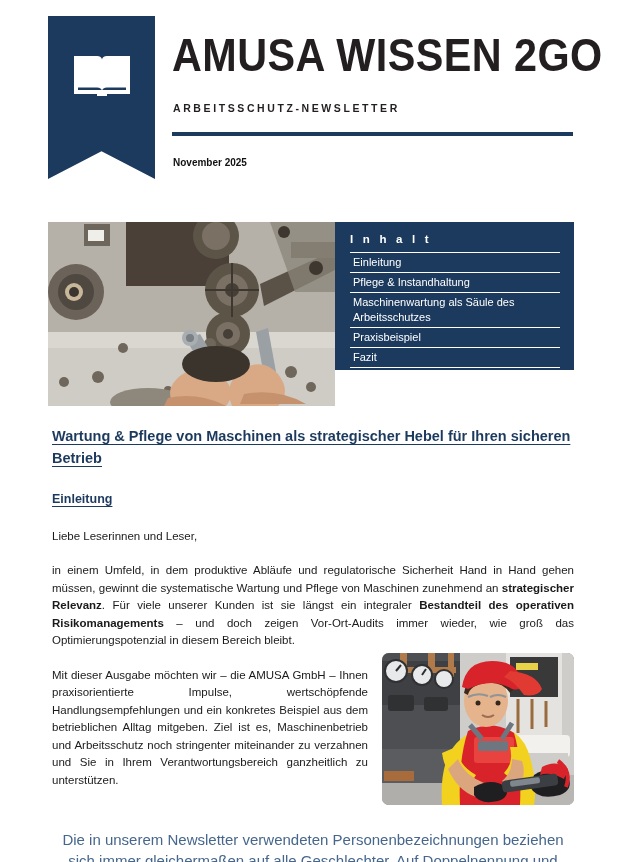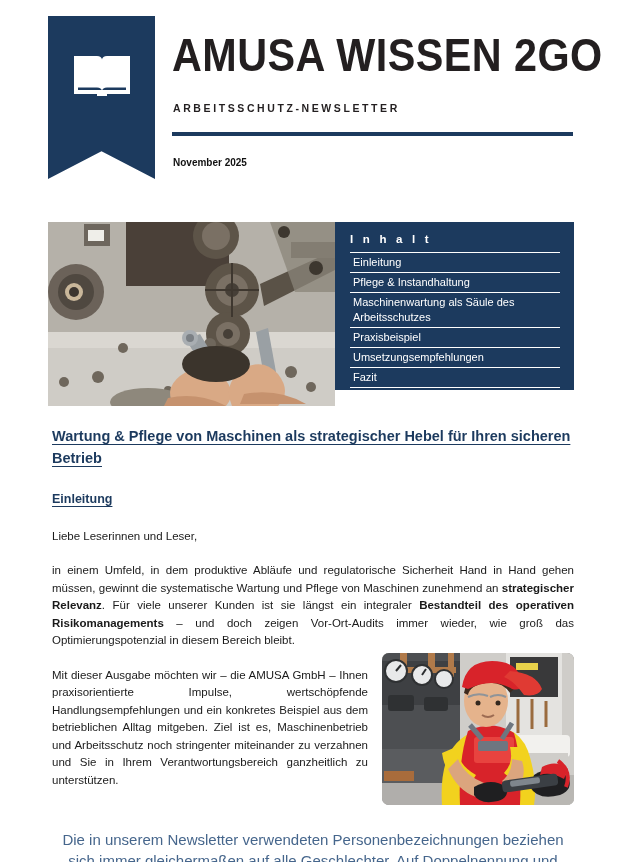--- a/index.html
+++ b/index.html
@@ -103,21 +103,21 @@
     overflow: hidden;
     background: #b9b5ae;
   }
   .hero-photo svg { display: block; }
 
   .toc {
     position: absolute;
     left: 287px;
     top: 0;
     width: 239px;
-    height: 168px;
+    height: 148px;
     background: #1c3a5e;
     box-sizing: border-box;
     padding: 11px 14px 0 15px;
   }
   .toc-title {
     color: #ffffff;
     font-size: 11.5px;
     font-weight: bold;
     letter-spacing: 3.2px;
     margin-bottom: 7px;
@@ -291,21 +291,20 @@
     </svg>
   </div>
 
   <div class="toc">
     <div class="toc-title">I n h a l t</div>
     <ul class="toc-list">
       <li class="toc-item">Einleitung</li>
       <li class="toc-item">Pflege &amp; Instandhaltung</li>
       <li class="toc-item">Maschinenwartung als Säule des Arbeitsschutzes</li>
       <li class="toc-item">Praxisbeispiel</li>
-      <li class="toc-item">Umsetzungsempfehlungen</li>
       <li class="toc-item">Fazit</li>
     </ul>
   </div>
 </div>
 
 <div class="article">
 
   <h1 class="article-title">Wartung &amp; Pflege von Maschinen als strategischer Hebel für Ihren sicheren Betrieb</h1>
 
   <h2 class="section-head">Einleitung</h2>

